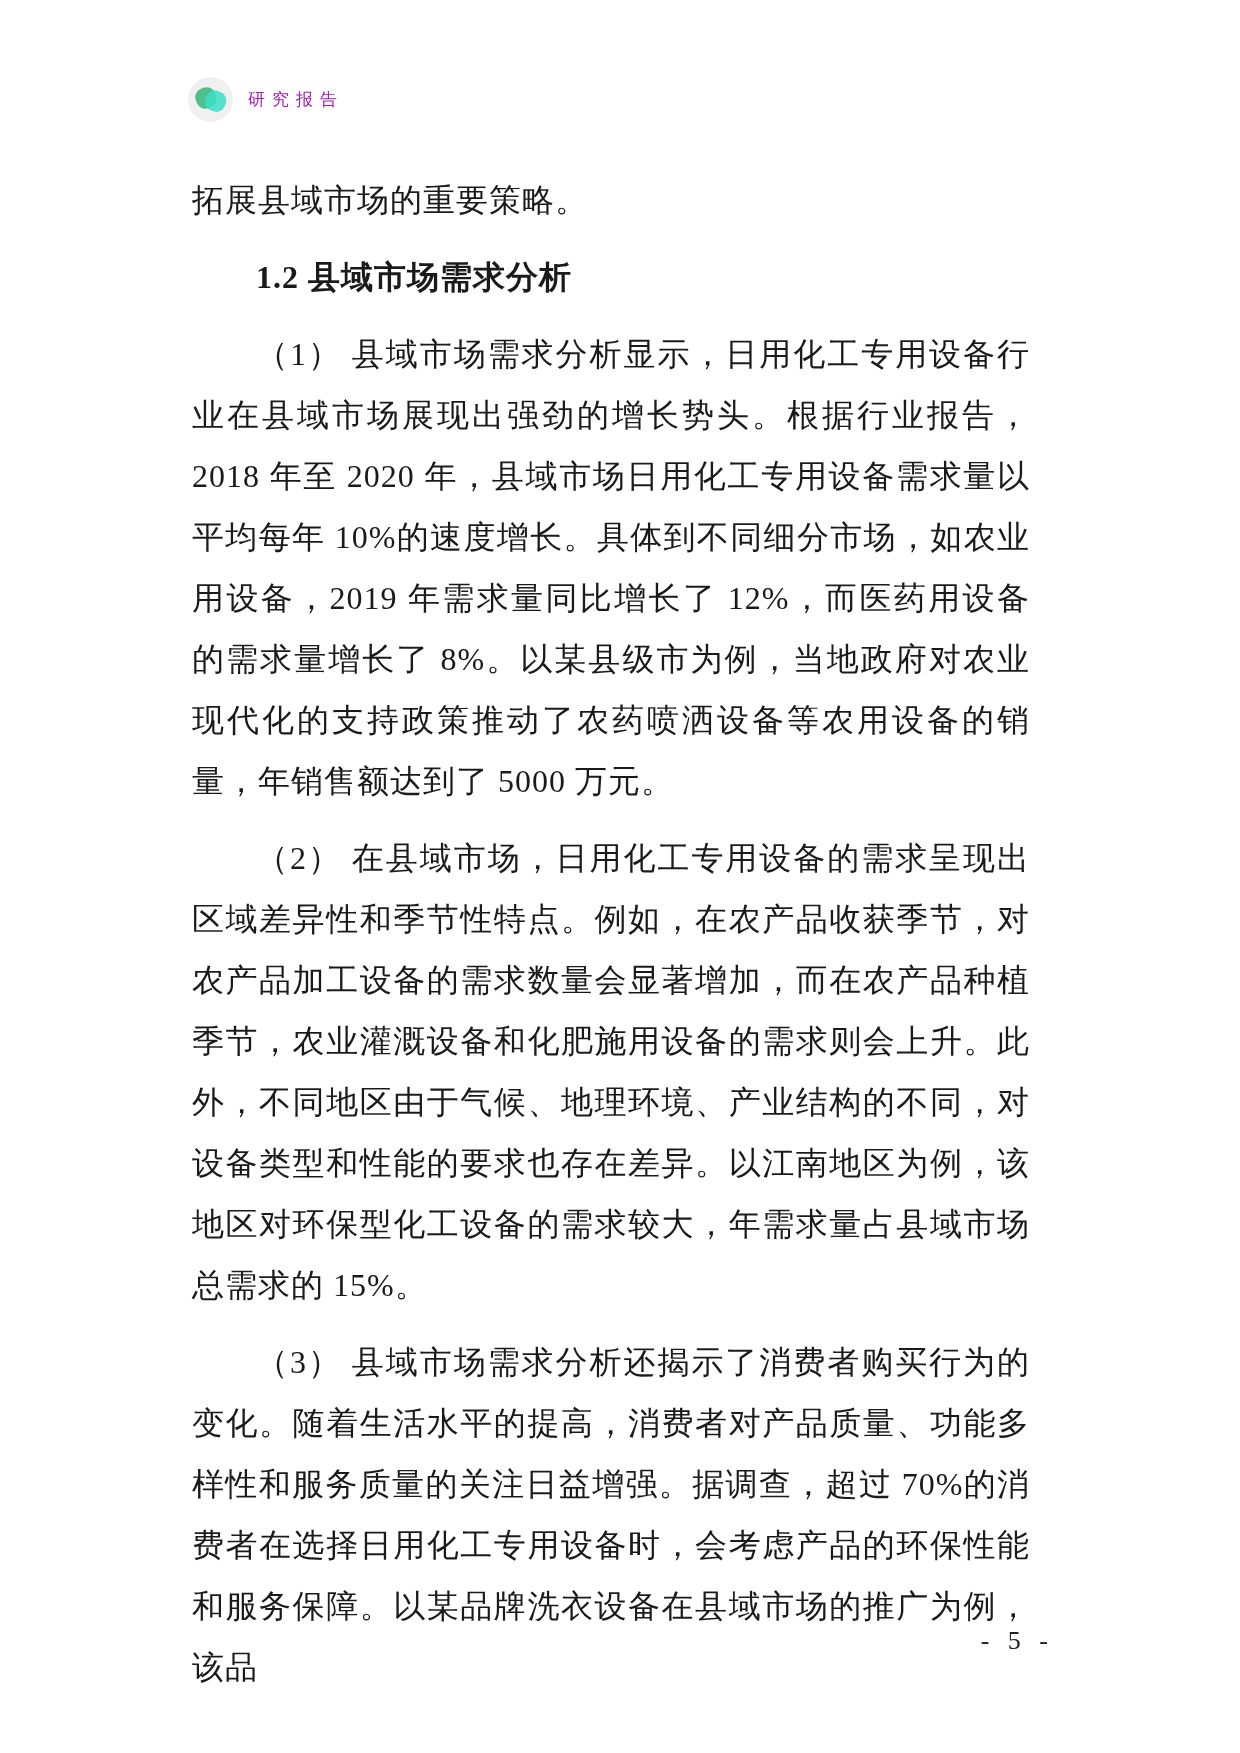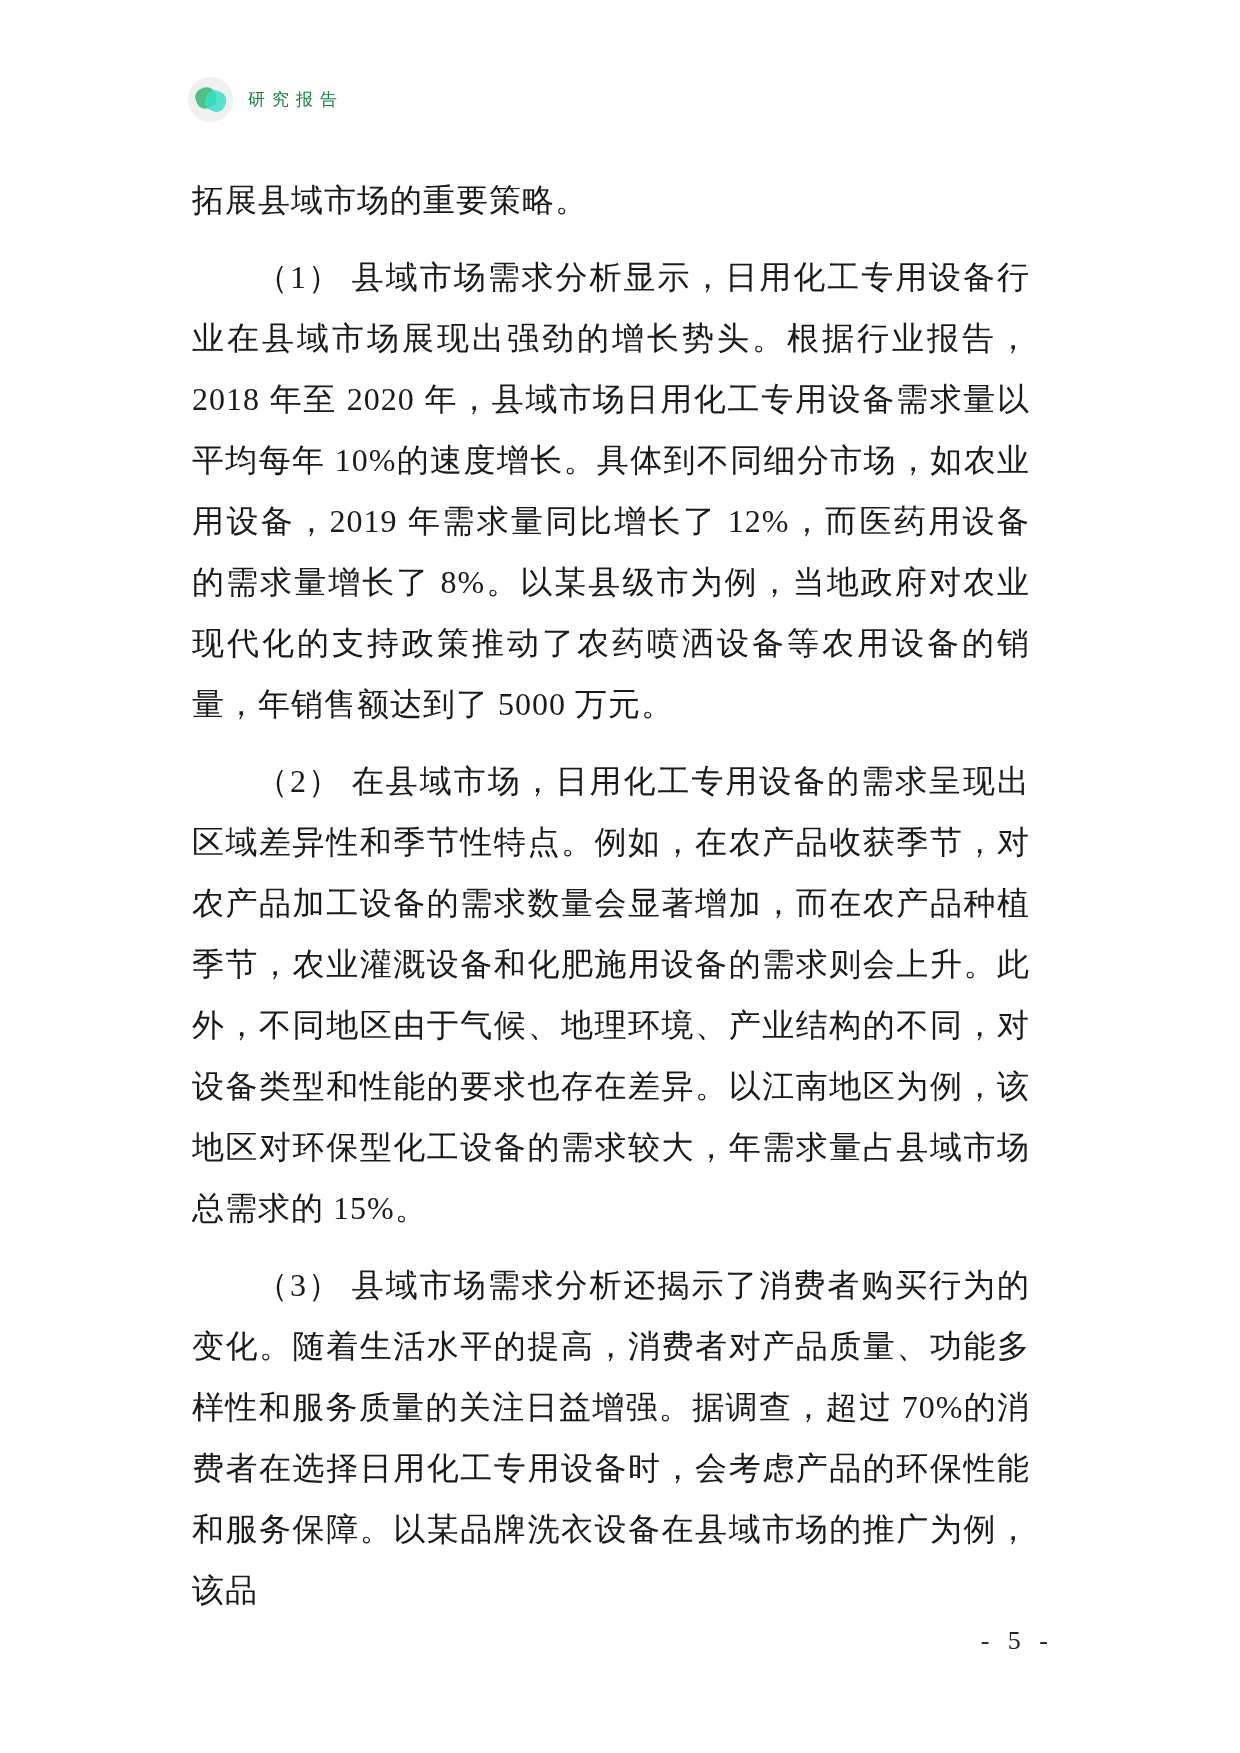--- a/index.html
+++ b/index.html
@@ -19,21 +19,21 @@
     left: 187px;
     top: 76px;
     display: flex;
     align-items: center;
     gap: 14px;
   }
   .logo-svg { width: 47px; height: 47px; display: block; }
   .logo-text {
     font-size: 17px;
     letter-spacing: 7px;
-    color: #15803d;
+    color: #a21caf;
     font-weight: 400;
     white-space: nowrap;
   }
 
   
   .doc {
     position: absolute;
     left: 176px;
     top: 154px;
     width: 870px;
@@ -73,20 +73,21 @@
     <svg class="logo-svg" viewBox="0 0 48 48" aria-hidden="true">
       <circle cx="24" cy="24" r="23" fill="#f0f0f0"></circle>
       <rect x="9" y="12" width="21" height="21" rx="9" transform="rotate(-22 19 23)" opacity="0.9" fill="#3eba7c"></rect>
       <rect x="19" y="15" width="21" height="21" rx="9" transform="rotate(24 29 25)" opacity="0.85" fill="#38dfc8"></rect>
     </svg>
     <span class="logo-text">研究报告</span>
   </div>
 
   <div class="doc">
     <p class="cont-line">拓展县域市场的重要策略。</p>
+    <h2 class="sec-heading">1.2 县域市场需求分析</h2>
     <p class="para">（1） 县域市场需求分析显示，日用化工专用设备行业在县域市场展现出强劲的增长势头。根据行业报告，2018 年至 2020 年，县域市场日用化工专用设备需求量以平均每年 10%的速度增长。具体到不同细分市场，如农业用设备，2019 年需求量同比增长了 12%，而医药用设备的需求量增长了 8%。以某县级市为例，当地政府对农业现代化的支持政策推动了农药喷洒设备等农用设备的销量，年销售额达到了 5000 万元。</p>
     <p class="para">（2） 在县域市场，日用化工专用设备的需求呈现出区域差异性和季节性特点。例如，在农产品收获季节，对农产品加工设备的需求数量会显著增加，而在农产品种植季节，农业灌溉设备和化肥施用设备的需求则会上升。此外，不同地区由于气候、地理环境、产业结构的不同，对设备类型和性能的要求也存在差异。以江南地区为例，该地区对环保型化工设备的需求较大，年需求量占县域市场总需求的 15%。</p>
     <p class="para">（3） 县域市场需求分析还揭示了消费者购买行为的变化。随着生活水平的提高，消费者对产品质量、功能多样性和服务质量的关注日益增强。据调查，超过 70%的消费者在选择日用化工专用设备时，会考虑产品的环保性能和服务保障。以某品牌洗衣设备在县域市场的推广为例，该品</p>
   </div>
 
   <div class="ftr">
     <span>- 5 -</span>
   </div>
 
 </div>

